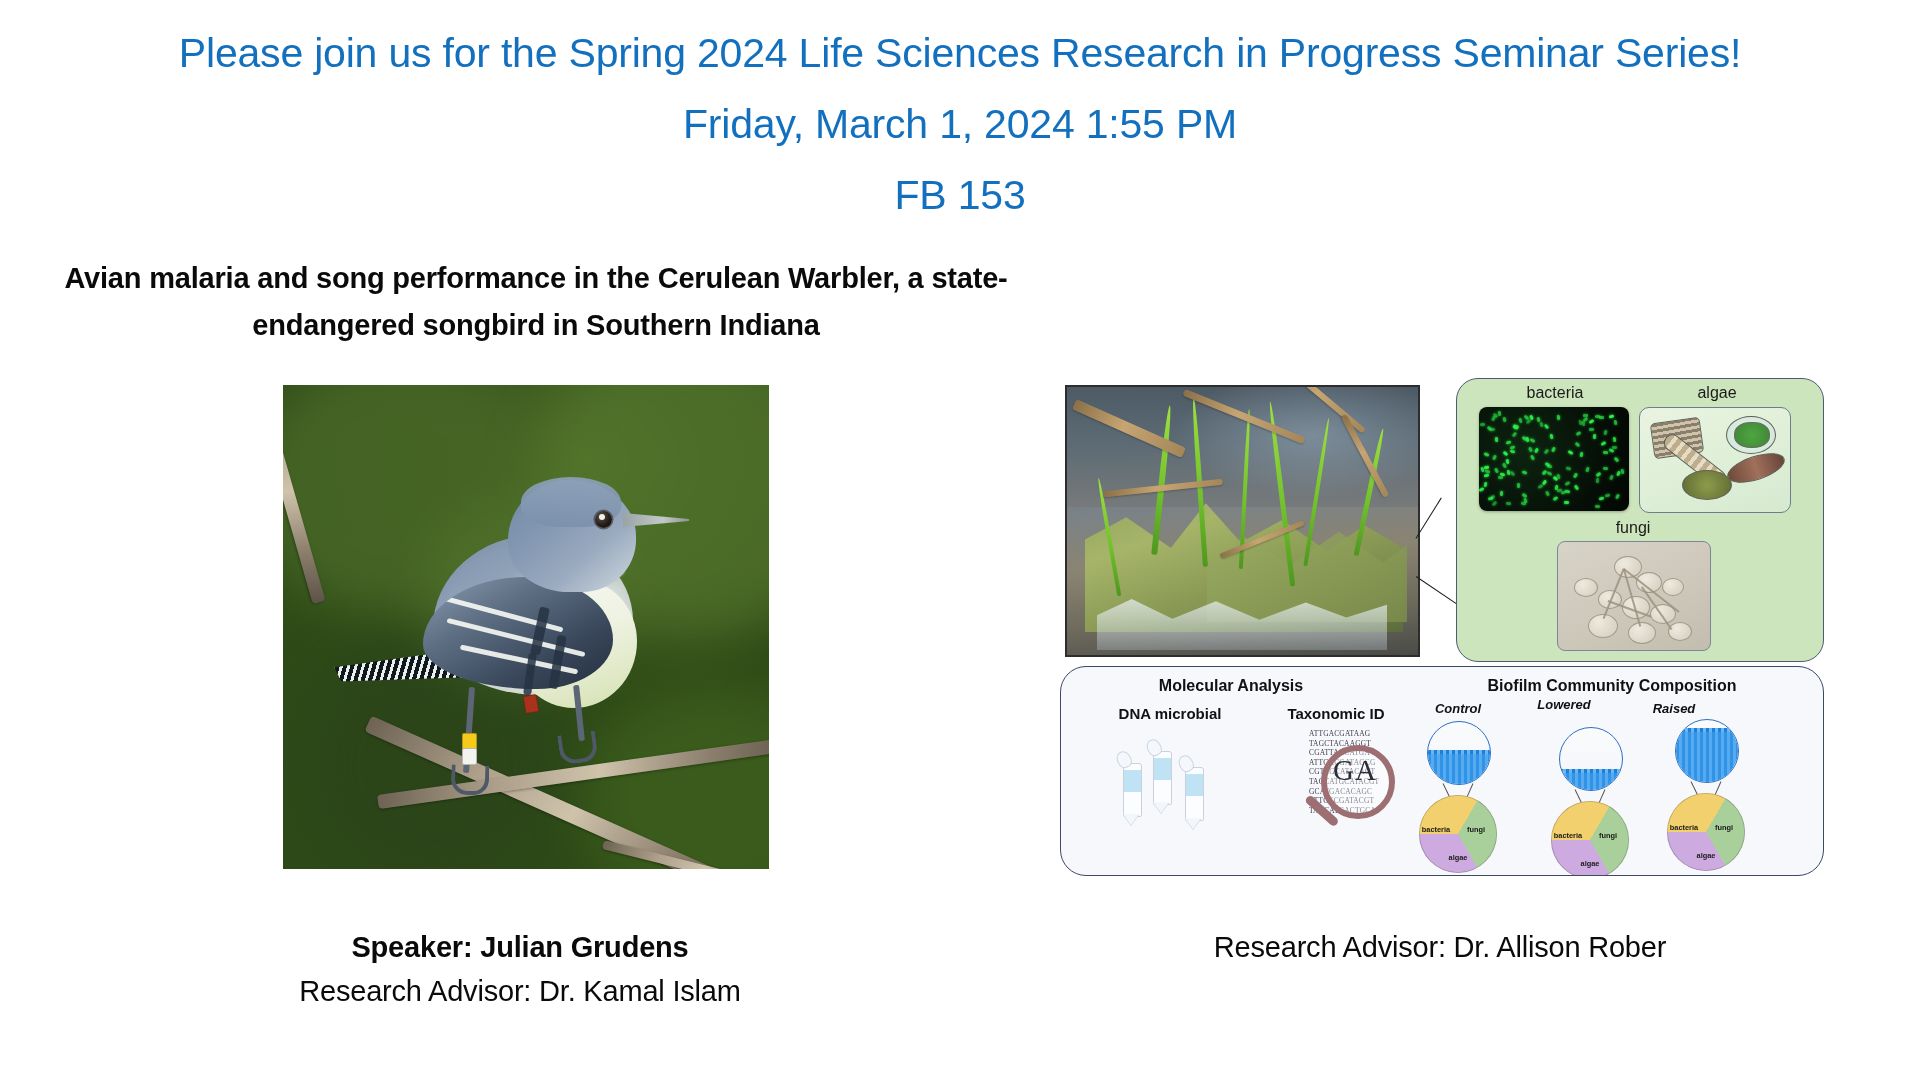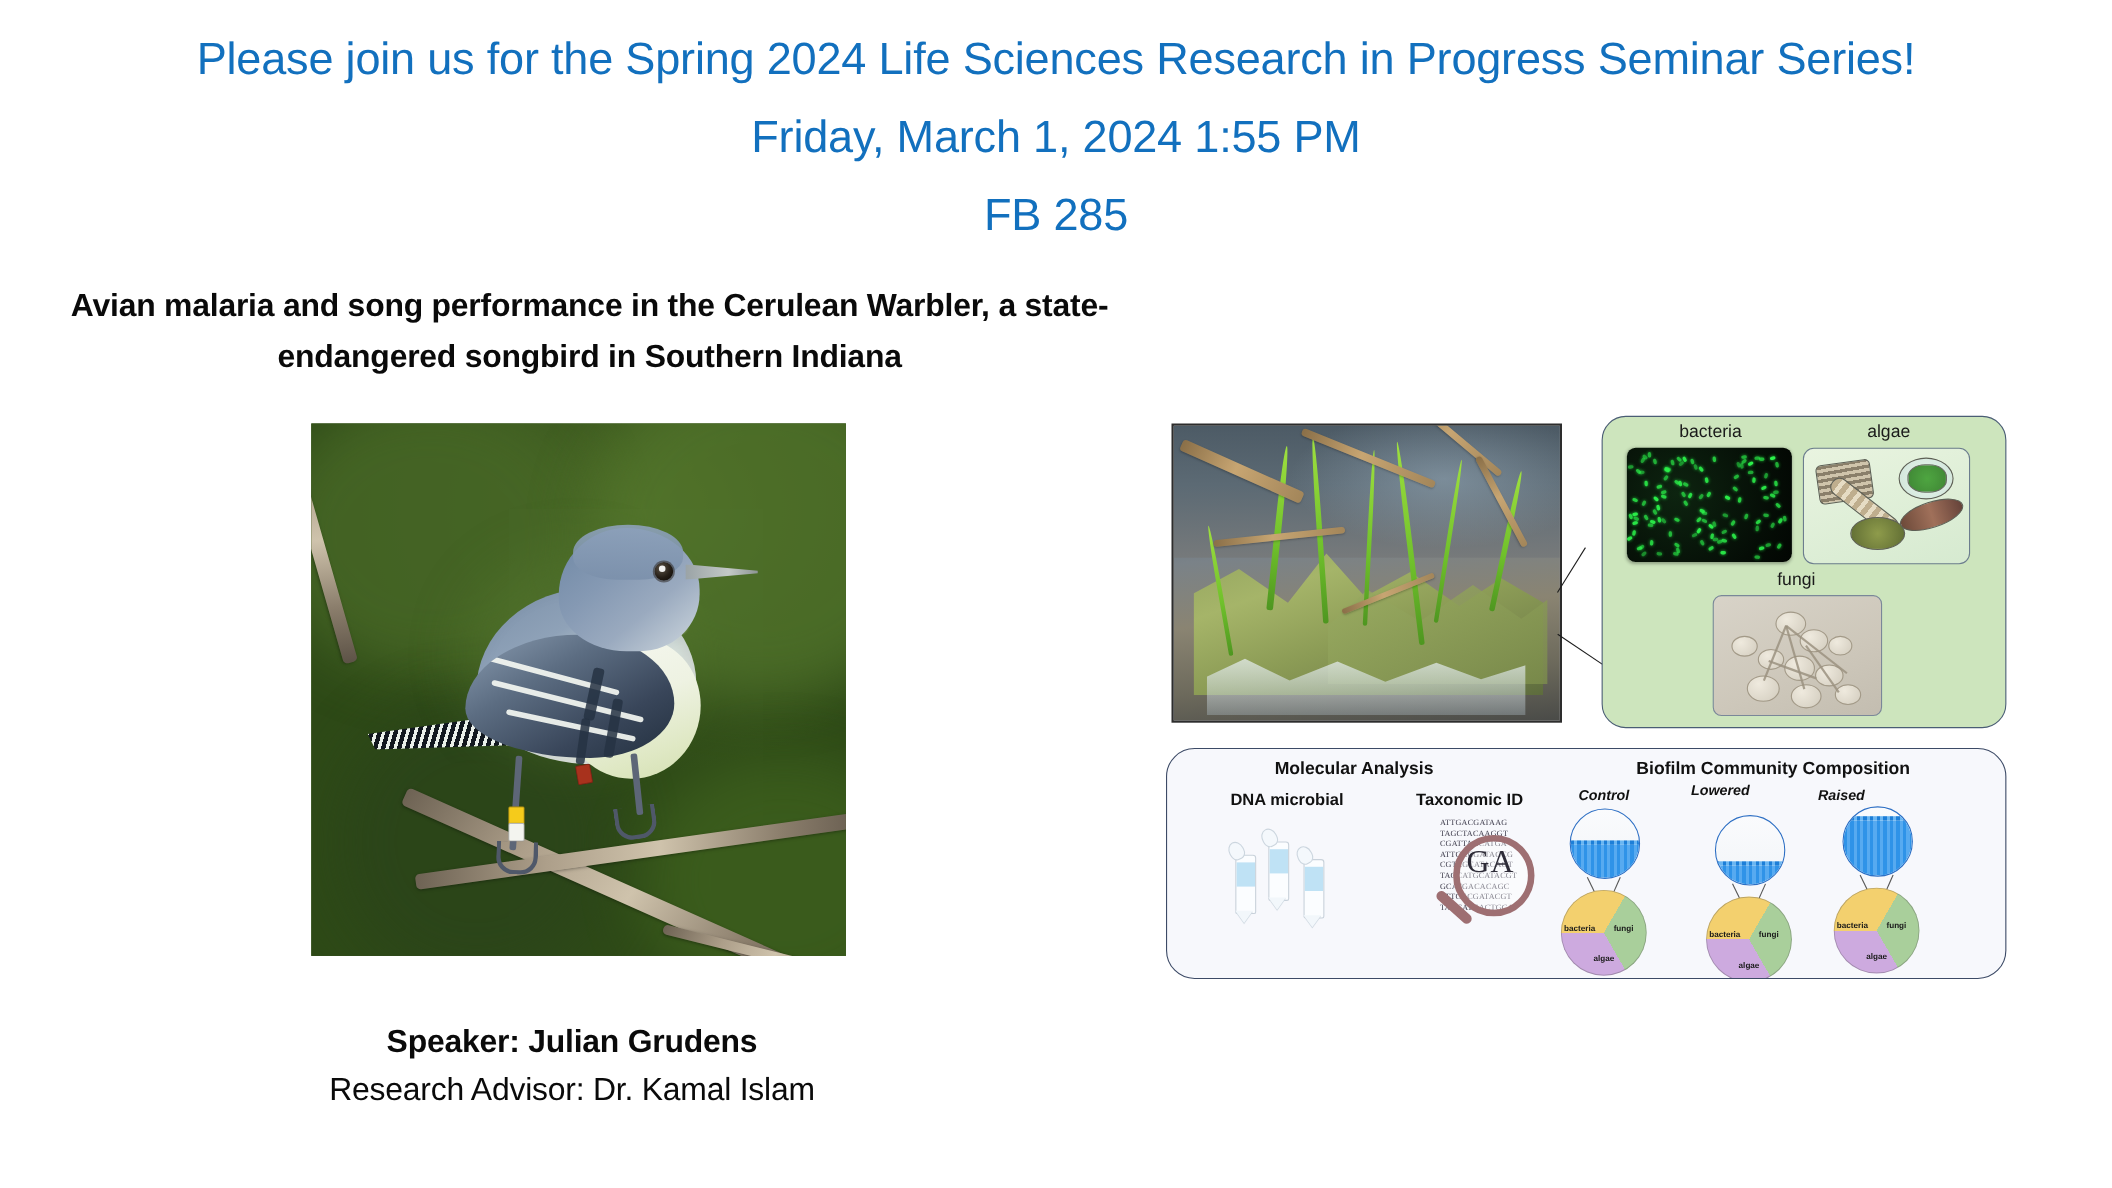--- a/index.html
+++ b/index.html
@@ -201,21 +201,21 @@
   .spore{position:absolute;border-radius:50%;border:1px solid #a39a88;
     background:radial-gradient(circle at 35% 30%,#efeade,#d2ccbe);}
   .hypha{position:absolute;height:1.5px;background:#9b9280;opacity:.85;transform-origin:0 50%;}
 
   
   .leader{position:absolute;background:#1c1c1c;height:1.3px;transform-origin:0 50%;}
 
   
   #lower-panel{
     position:absolute;left:0px;top:288px;width:762px;height:208px;
-    background:#f7f8fc;border:1.5px solid #3c4a66;border-radius:26px;overflow:hidden;margin-top:14px;
+    background:#f7f8fc;border:1.5px solid #3c4a66;border-radius:26px;overflow:hidden;
   }
   .lp-head{position:absolute;font-weight:bold;color:#111;text-align:center;white-space:nowrap;}
   #lp-molecular{left:30px;top:10px;width:280px;font-size:16px;}
   #lp-biofilm{left:360px;top:10px;width:382px;font-size:16px;}
   .lp-sub{position:absolute;font-weight:bold;color:#111;text-align:center;font-size:15px;white-space:nowrap;}
   #lp-dna{left:14px;top:38px;width:190px;}
   #lp-tax{left:180px;top:38px;width:190px;}
   .lp-cond{position:absolute;font-style:italic;font-weight:bold;font-size:13px;color:#111;text-align:center;white-space:nowrap;}
   #cond-control{left:342px;top:34px;width:110px;}
   #cond-lowered{left:448px;top:30px;width:110px;}
@@ -261,21 +261,21 @@
   .connector{position:absolute;background:#555;height:1px;transform-origin:0 50%;}
 </style>
 </head>
 <body>
 
 <div class="stage">
 
   <div class="header">
     <div class="line">Please join us for the Spring 2024 Life Sciences Research in Progress Seminar Series!</div>
     <div class="line">Friday, March 1, 2024 1:55 PM</div>
-    <div class="line">FB 285</div>
+    <div class="line">FB 153</div>
   </div>
 
   <div class="col-title" id="title-left">Avian malaria and song performance in the Cerulean Warbler, a state-endangered songbird in Southern Indiana</div>
 
   <div id="bird-photo">
     <div class="bg-blotch bb1"></div>
     <div class="bg-blotch bb2"></div>
     <div class="bg-blotch bb3"></div>
     <div class="bg-blotch bb4"></div>
     <div class="bg-blotch bb5"></div>
@@ -564,15 +564,16 @@
       <div class="pie-lbl" style="left:648px;top:156px;width:30px;">fungi</div>
       <div class="pie-lbl" style="left:630px;top:184px;width:30px;">algae</div>
     </div>
   </div>
 
   <div class="speaker-block" id="speaker-left">
     <div class="speaker-name">Speaker: Julian Grudens</div>
     <div class="advisor">Research Advisor: Dr. Kamal Islam</div>
   </div>
   <div class="speaker-block" id="speaker-right">
+    <div class="advisor">Research Advisor: Dr. Allison Rober</div>
   </div>
 
 </div>
 
 </body></html>

